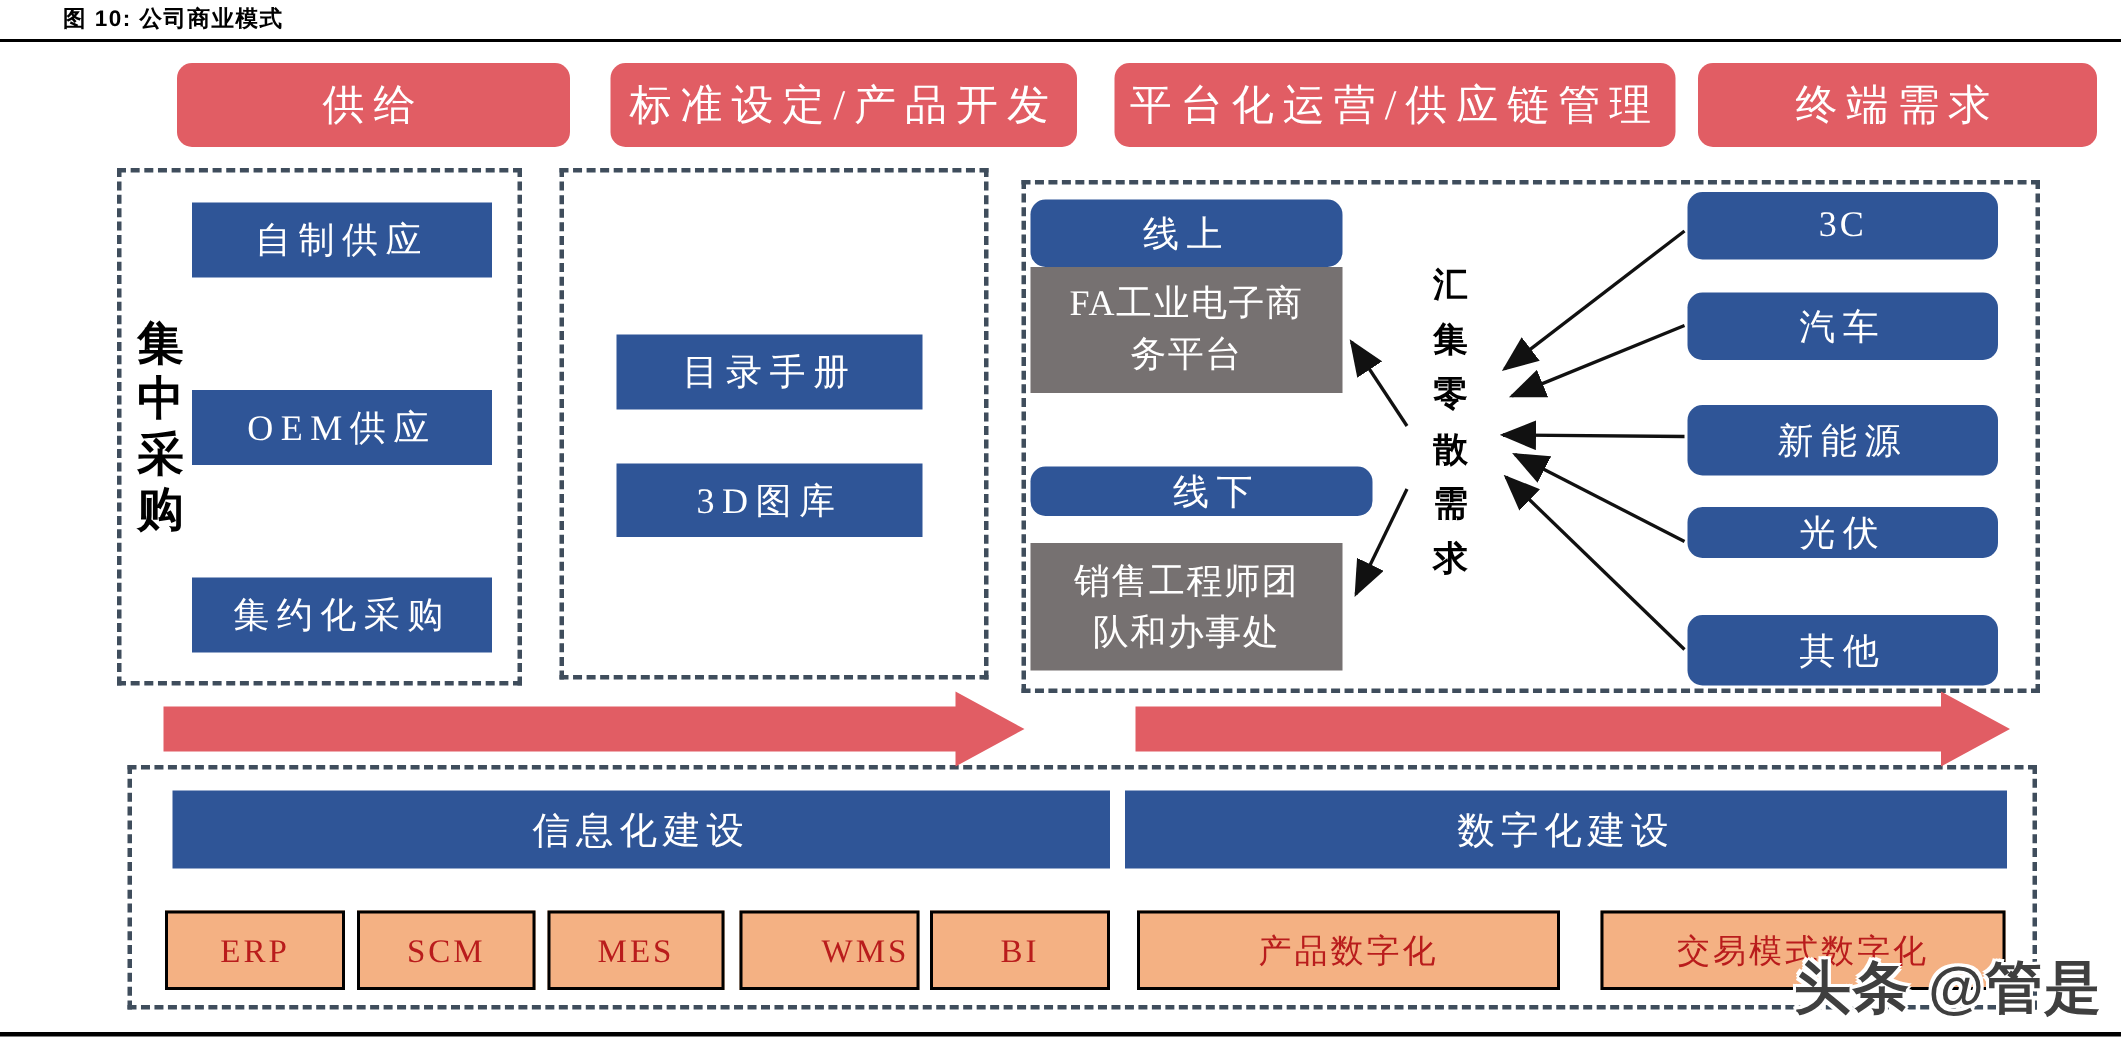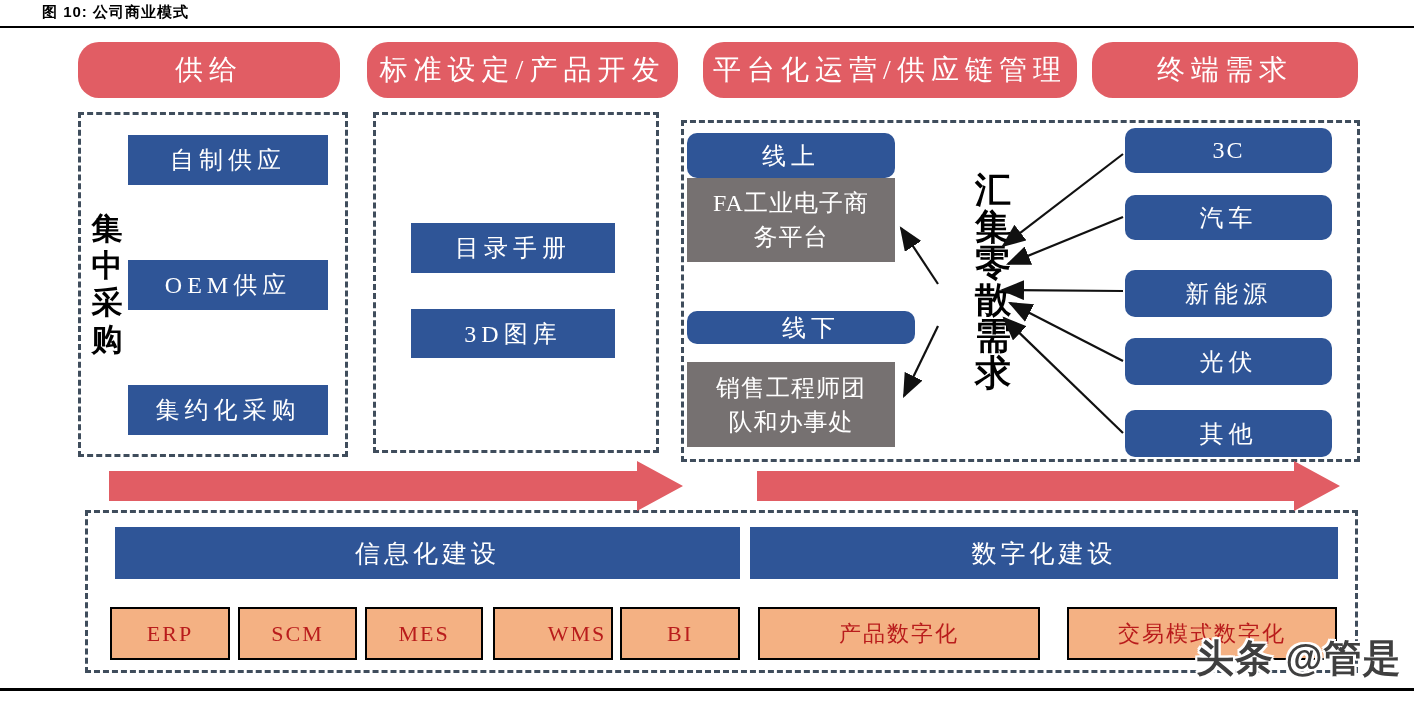--- a/index.html
+++ b/index.html
@@ -8,43 +8,43 @@
     font-family:"Liberation Serif",serif;overflow:hidden;
   }
   .fig-title{
     position:absolute;left:6px;top:3px;font-size:15px;font-weight:bold;color:#000;
     font-family:"Liberation Sans",sans-serif;letter-spacing:1px;margin-left:36px;
   }
   .rule{position:absolute;left:0;width:1414px;background:#000;}
   .rule-top{top:26px;height:2px;}
   .rule-bottom{top:688px;height:3px;}
   .hdr{
-    position:absolute;background:#E15D64;color:#fff;border-radius:21px;
+    position:absolute;background:#E15D64;color:#fff;border-radius:10px;
     display:flex;align-items:center;justify-content:center;
-    font-size:28px;letter-spacing:6px;height:56px;top:42px;
+    font-size:28px;letter-spacing:6px;height:56px;top:42px;margin-left:40px;
   }
   .dashed{position:absolute;border:3px dashed #3F4D5C;box-sizing:border-box;}
   .bluebox{
     position:absolute;background:#2F5597;color:#fff;
     display:flex;align-items:center;justify-content:center;
     font-size:24px;letter-spacing:5px;
   }
   .rounded{border-radius:10px;}
   .graybox{
     position:absolute;background:#767171;color:#fff;text-align:center;
     display:flex;align-items:center;justify-content:center;
     font-size:24px;line-height:34px;padding:0 24px;box-sizing:border-box;
     letter-spacing:1px;word-break:break-all;
   }
   .vtext{
     position:absolute;color:#000;word-break:break-all;text-align:center;
     font-weight:600;
   }
   .vtext-supply{left:88px;top:210px;width:38px;font-size:31px;line-height:37px;}
-  .vtext-aggregate{left:950px;top:172px;width:34px;font-size:36px;line-height:36.5px;margin-left:25px;}
+  .vtext-aggregate{left:950px;top:172px;width:34px;font-size:23px;line-height:36.5px;}
   .bar{
     position:absolute;background:#2F5597;color:#fff;
     display:flex;align-items:center;justify-content:center;
     font-size:25px;letter-spacing:4px;top:527px;height:52px;
   }
   .obox{
     position:absolute;background:#F4B183;border:2px solid #000;color:#b91c1c;
     display:flex;align-items:center;justify-content:center;
     box-sizing:border-box;top:607px;height:53px;font-size:22px;letter-spacing:2px;
   }
@@ -86,21 +86,21 @@
 
   <div class="bluebox rounded" style="left:687px;top:133px;width:208px;height:45px;">线上</div>
   <div class="graybox" style="left:687px;top:178px;width:208px;height:84px;">FA工业电子商务平台</div>
   <div class="bluebox rounded" style="left:687px;top:311px;width:208px;height:33px;padding-left:20px;">线下</div>
   <div class="graybox" style="left:687px;top:362px;width:208px;height:85px;">销售工程师团队和办事处</div>
   <div class="vtext vtext-aggregate">汇集零散需求</div>
 
   <div class="bluebox rounded" style="left:1125px;top:128px;width:207px;height:45px;letter-spacing:2px;">3C</div>
   <div class="bluebox rounded" style="left:1125px;top:195px;width:207px;height:45px;">汽车</div>
   <div class="bluebox rounded" style="left:1125px;top:270px;width:207px;height:47px;">新能源</div>
-  <div class="bluebox rounded" style="left:1125px;top:338px;width:207px;height:47px;">光伏</div>
+  <div class="bluebox rounded" style="left:1125px;top:338px;width:207px;height:34px;">光伏</div>
   <div class="bluebox rounded" style="left:1125px;top:410px;width:207px;height:47px;">其他</div>
 
   <svg class="overlay" width="1414" height="701" viewBox="0 0 1414 701">
     <defs>
       <marker id="ah" markerWidth="11" markerHeight="9" refX="10" refY="4.5" orient="auto">
         <path d="M0,0 L11,4.5 L0,9 Z" fill="#111111"></path>
       </marker>
     </defs>
 
     <polygon fill="#E15D64" points="109,471 637,471 637,461 683,486 637,511 637,501 109,501"></polygon>

